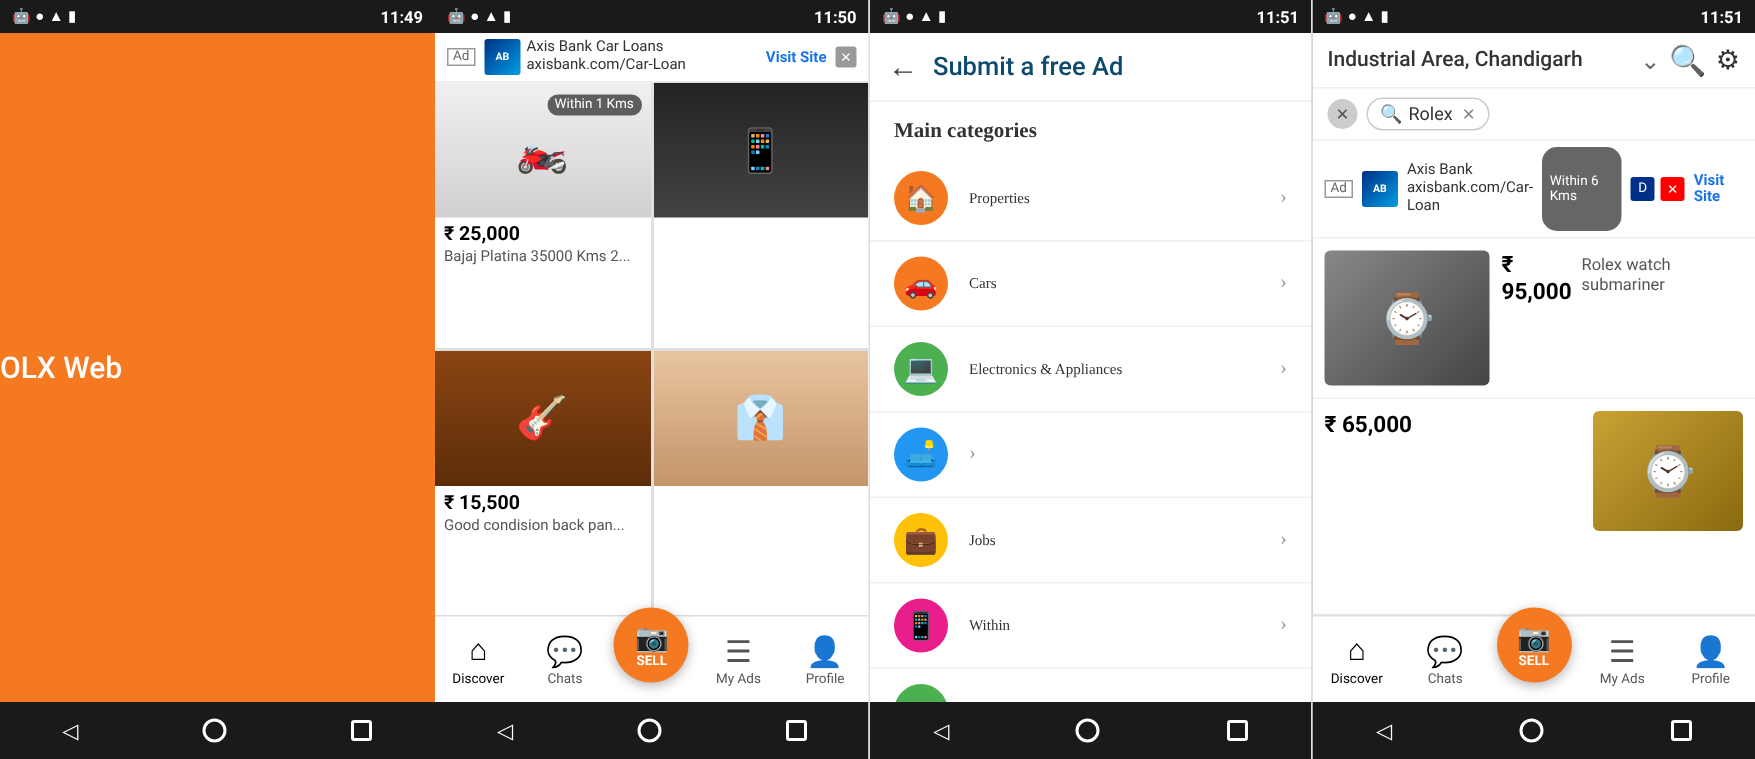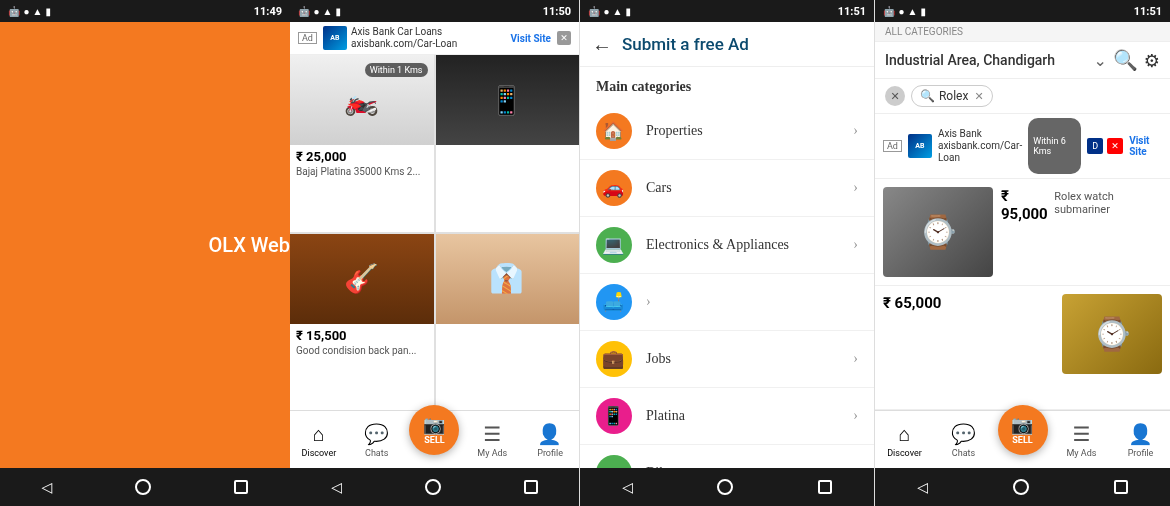--- a/index.html
+++ b/index.html
@@ -33,21 +33,21 @@
       flex-shrink: 0;
     }
     .status-bar .icons { display: flex; gap: 3px; align-items: center; }
     .status-bar .time { font-size: 11px; font-weight: bold; }
 
     
     .olx-web-screen {
       flex: 1;
       display: flex;
       align-items: center;
-      justify-content: flex-end;
+      justify-content: flex-start;
       background: #f47920;
     }
     .olx-web-label {
       color: #fff;
       font-size: 20px;
       font-weight: 500;
     }
 
     
     .panel-2-content {
@@ -251,21 +251,21 @@
     .cat-properties { background: #f47920; }
     .cat-cars { background: #f47920; }
     .cat-electronics { background: #4CAF50; }
     .cat-furniture { background: #2196F3; }
     .cat-jobs { background: #FFC107; }
     .cat-mobiles { background: #e91e8c; }
     .cat-bikes { background: #4CAF50; }
 
     .cat-name {
       flex: 1;
-      font-size: 14px;
+      font-size: 10px;
       color: #333;
     }
     .cat-chevron { color: #999; font-size: 14px; }
 
     
     .panel-4 .all-categories-bar {
       font-size: 10px;
       color: #888;
       padding: 4px 10px;
       background: #f5f5f5;
@@ -536,21 +536,21 @@
       <div class="cat-icon cat-furniture">🛋️</div>
       <span class="cat-chevron">›</span>
     </div>
     <div class="category-item">
       <div class="cat-icon cat-jobs">💼</div>
       <span class="cat-name">Jobs</span>
       <span class="cat-chevron">›</span>
     </div>
     <div class="category-item">
       <div class="cat-icon cat-mobiles">📱</div>
-      <span class="cat-name">Platina</span>
+      <span class="cat-name">Within</span>
       <span class="cat-chevron">›</span>
     </div>
     <div class="category-item">
       <div class="cat-icon cat-bikes">🚲</div>
       <span class="cat-name">Bikes</span>
       <span class="cat-chevron">›</span>
     </div>
   </div>
   <div class="android-nav">
     <span class="nav-triangle">◁</span>
@@ -562,21 +562,20 @@
 <div class="phone-panel panel-4">
   <div class="status-bar">
     <div class="icons">
       <span>🤖</span>
       <span>●</span>
       <span>▲</span>
       <span>▮</span>
     </div>
     <span class="time">11:51</span>
   </div>
-  <div class="all-categories-bar">ALL CATEGORIES</div>
   <div class="location-bar">
     <span class="location-text">Industrial Area, Chandigarh</span>
     <span class="location-chevron">⌄</span>
     <span class="search-icon-btn">🔍</span>
     <span class="filter-icon-btn">⚙</span>
   </div>
   <div class="search-filter-bar">
     <div class="filter-x">✕</div>
     <div class="search-pill">
       <span class="search-pill-icon">🔍</span>

